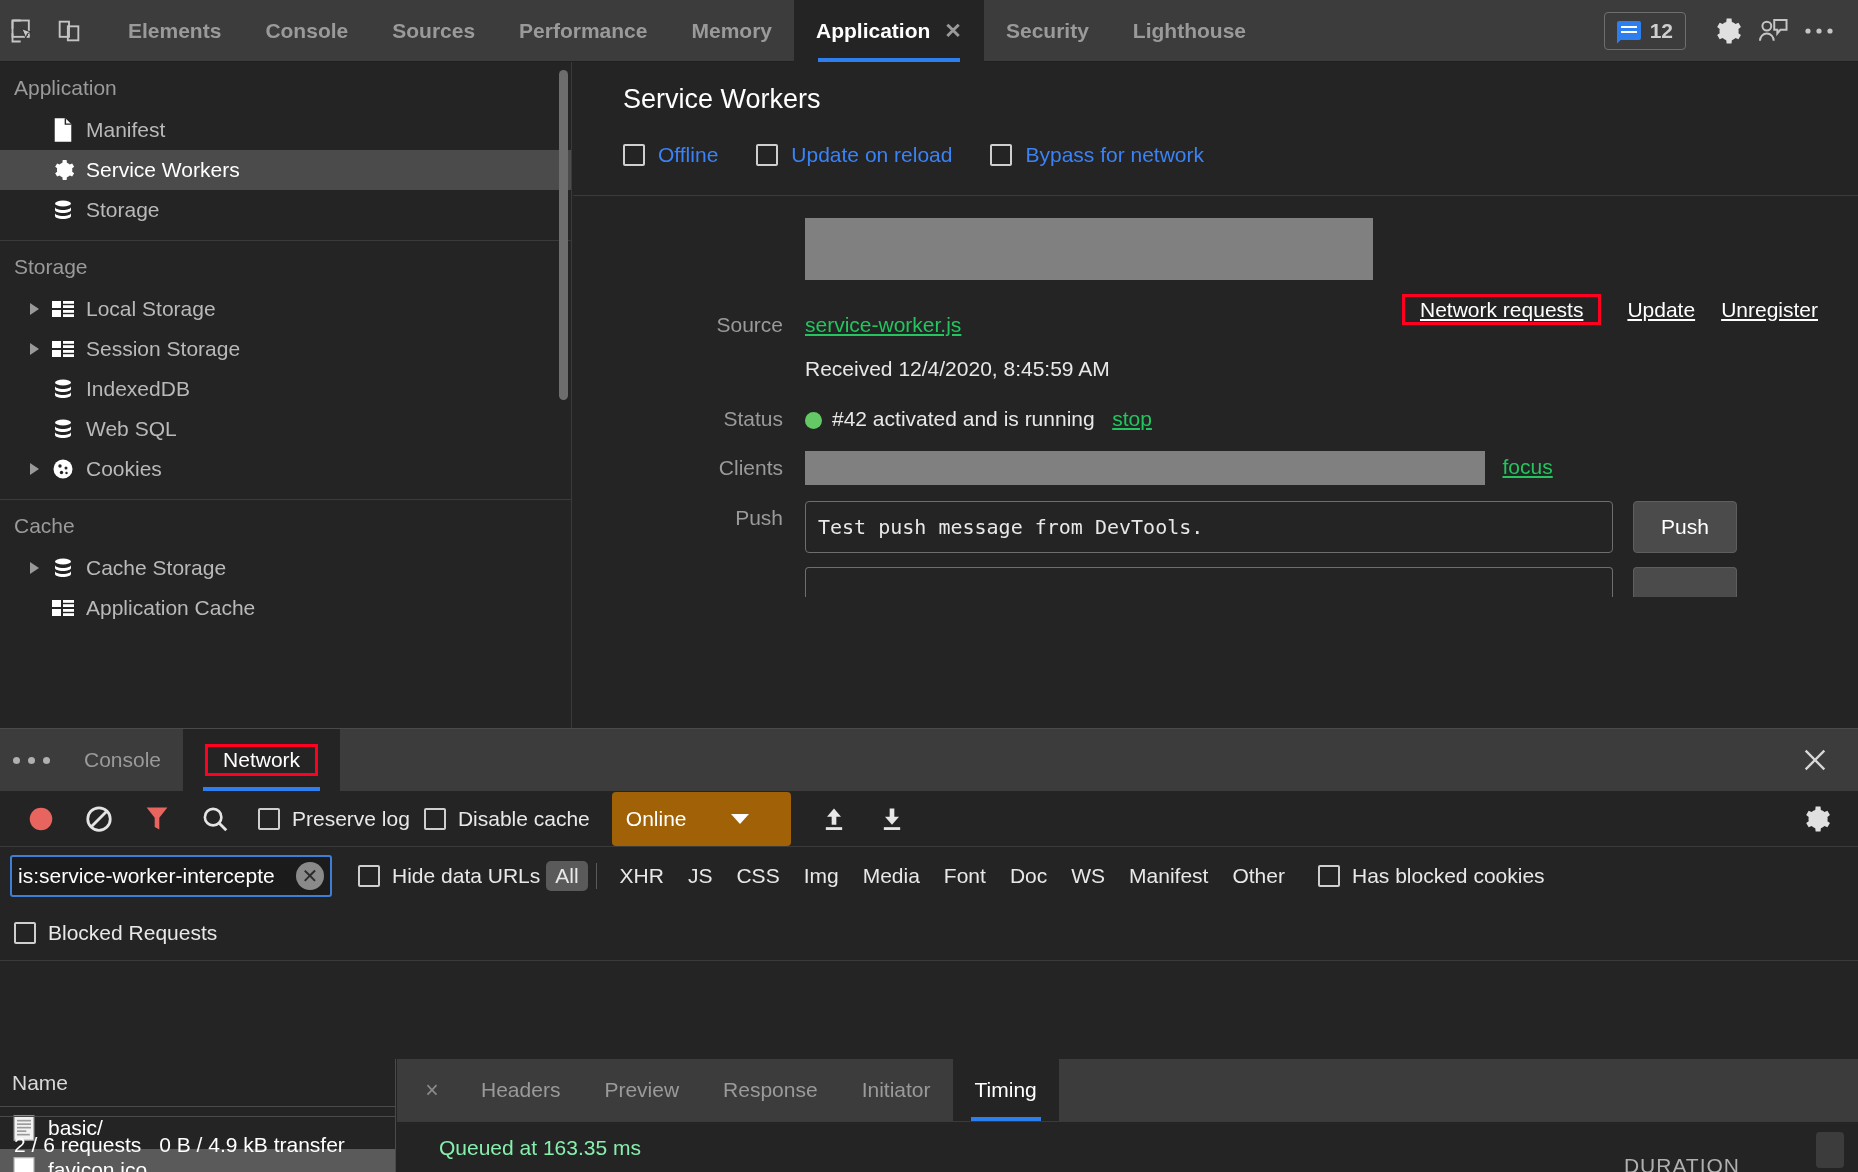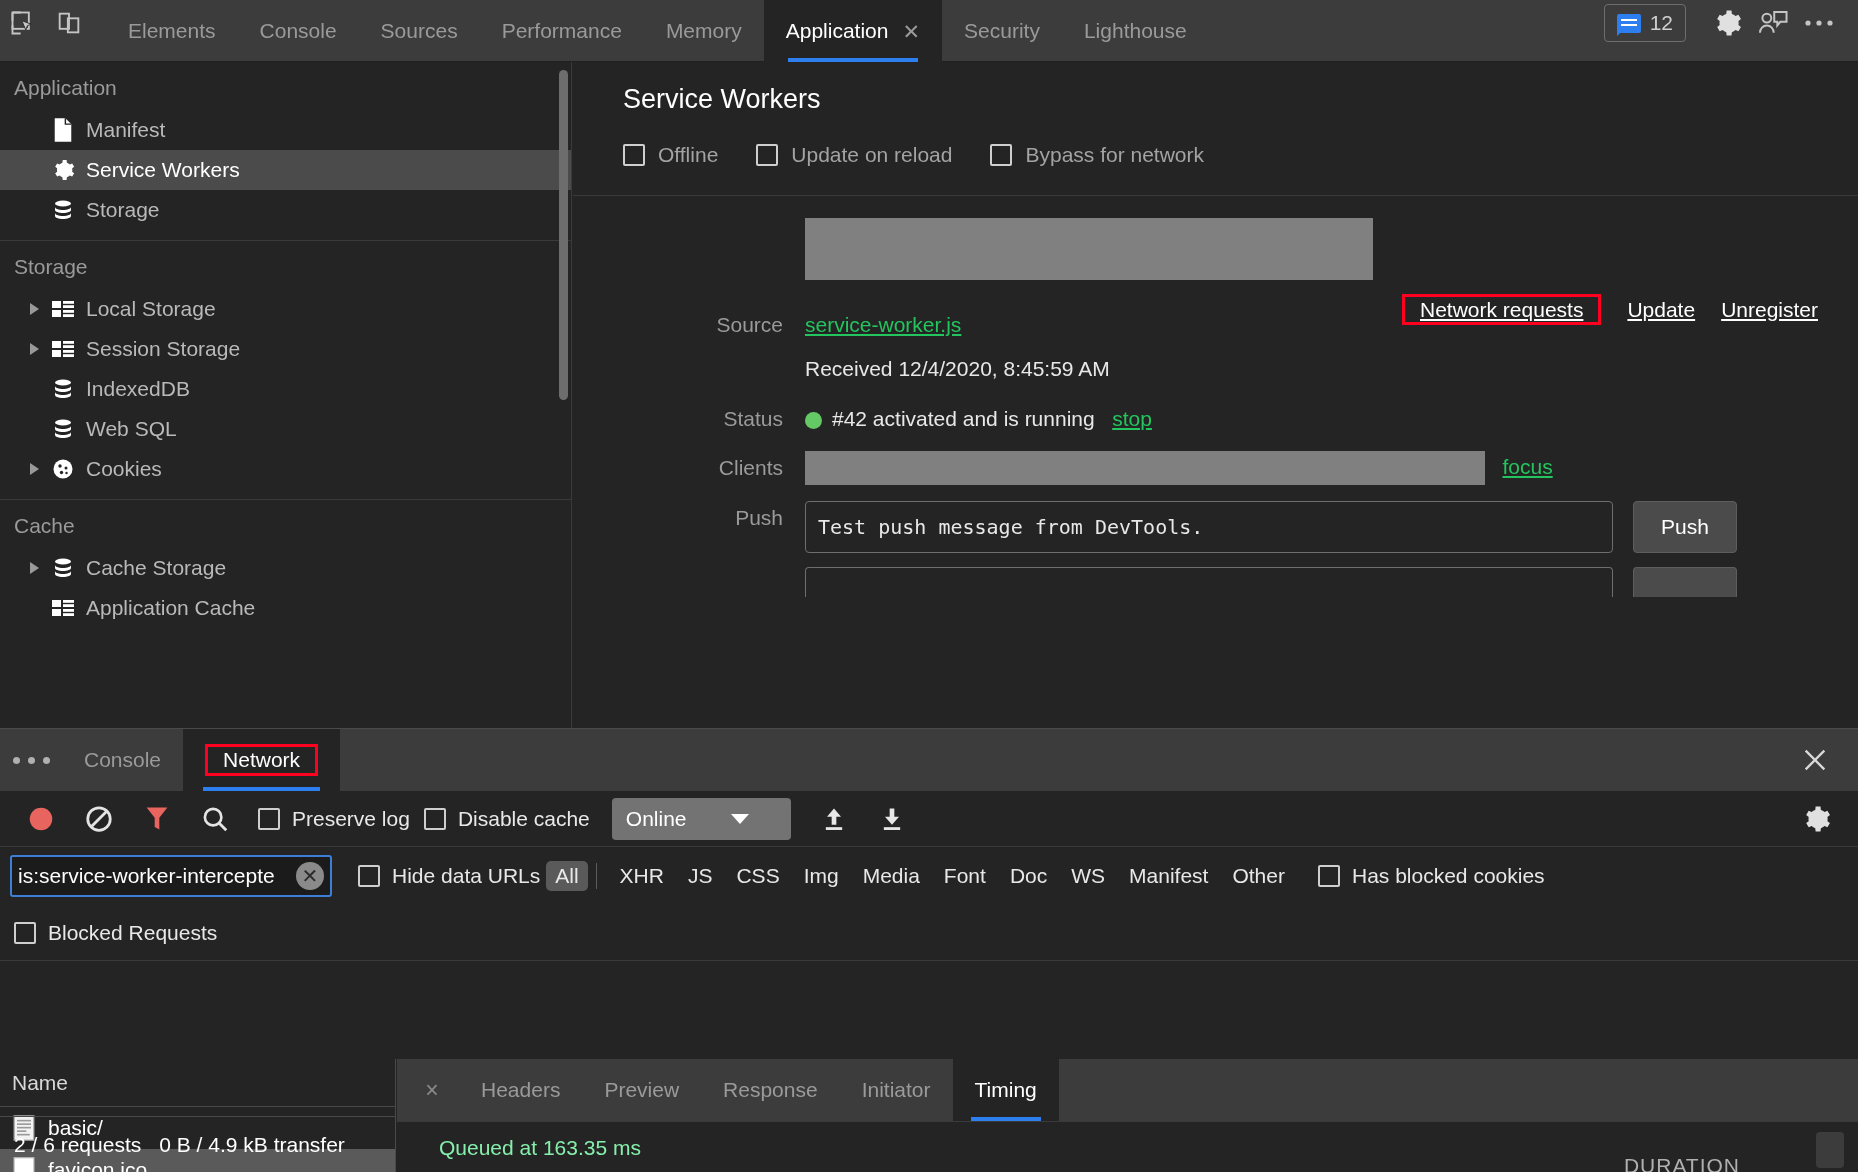--- a/index.html
+++ b/index.html
@@ -8,22 +8,23 @@
     background:#242424;
     font-family:"Liberation Sans", sans-serif;
     color:#d8d8d8;
     overflow:hidden;
   }
   body { position:relative; }
 
   
   #top-toolbar{
     position:absolute; left:0; top:0; width:1858px; height:62px;
-    background:#3c3c3c; display:flex; align-items:flex-start;
+    background:#3c3c3c; display:flex; align-items:center;
     border-bottom:1px solid #202020;
+    font-weight:bold;
   }
   .tb-icon-btn{
     width:46px; height:46px; display:flex; align-items:center; justify-content:center;
     flex:0 0 auto; cursor:pointer;
   }
   .tb-icon-btn svg{ display:block; }
   .main-tabs{ display:flex; align-items:stretch; height:62px; margin-left:14px;}
   .main-tab{
     display:flex; align-items:center; padding:0 22px; height:62px;
     font-size:21px; color:#9a9a9a; cursor:pointer; position:relative;
@@ -89,21 +90,21 @@
     background:#6d6d6d; border-radius:5px; cursor:pointer;
   }
 
   
   #sw-panel{
     position:absolute; left:573px; top:62px; right:0; height:666px;
     background:#242424; overflow:hidden;
   }
   #sw-title{ font-size:27px; color:#ffffff; padding:22px 0 0 50px; }
   #sw-checks{ display:flex; align-items:center; gap:38px; padding:28px 0 0 50px; }
-  .chk-row{ display:flex; align-items:center; gap:13px; font-size:21px; color:#a3a3a3; cursor:pointer;}
+  .chk-row{ display:flex; align-items:center; gap:13px; font-size:21px; color:#3b82f6; cursor:pointer;}
   .chk-box{
     width:22px;height:22px;border:2px solid #cfcfcf;border-radius:2px; flex:0 0 22px;
     background:transparent;
   }
   #sw-hr{ height:1px; background:#3a3a3a; margin:28px 0 0 0; }
 
   .sw-row{ display:flex; align-items:center; margin-top:18px; }
   .sw-label{
     width:232px; flex:0 0 232px; text-align:right; padding-right:22px;
     font-size:21px; color:#9a9a9a; line-height:34px;
@@ -162,21 +163,21 @@
   }
 
   
   #net-toolbar{
     height:56px;display:flex;align-items:center;padding-left:12px;gap:0;
     border-bottom:1px solid #3a3a3a;
   }
   .nt-btn{ width:58px;height:56px;display:flex;align-items:center;justify-content:center;cursor:pointer;}
   .nt-check{ display:flex;align-items:center;gap:12px;font-size:21px;color:#e8e8e8;cursor:pointer;margin-left:14px;}
   .net-select{
-    margin-left:22px;height:42px;background:#737373;border:none;border-radius:4px;
+    margin-left:22px;height:54px;background:#a16207;border:none;border-radius:4px;
     color:#ffffff;font-size:21px;font-family:"Liberation Sans", sans-serif;
     padding:0 42px 0 14px; cursor:pointer; position:relative;
     display:flex;align-items:center;
   }
   .sel-caret{
     width:0;height:0;border-left:9px solid transparent;border-right:9px solid transparent;
     border-top:10px solid #ffffff; margin-left:44px;
   }
   #net-gear{ margin-left:auto; margin-right:20px; width:44px;height:44px;display:flex;align-items:center;justify-content:center;cursor:pointer;}
 

